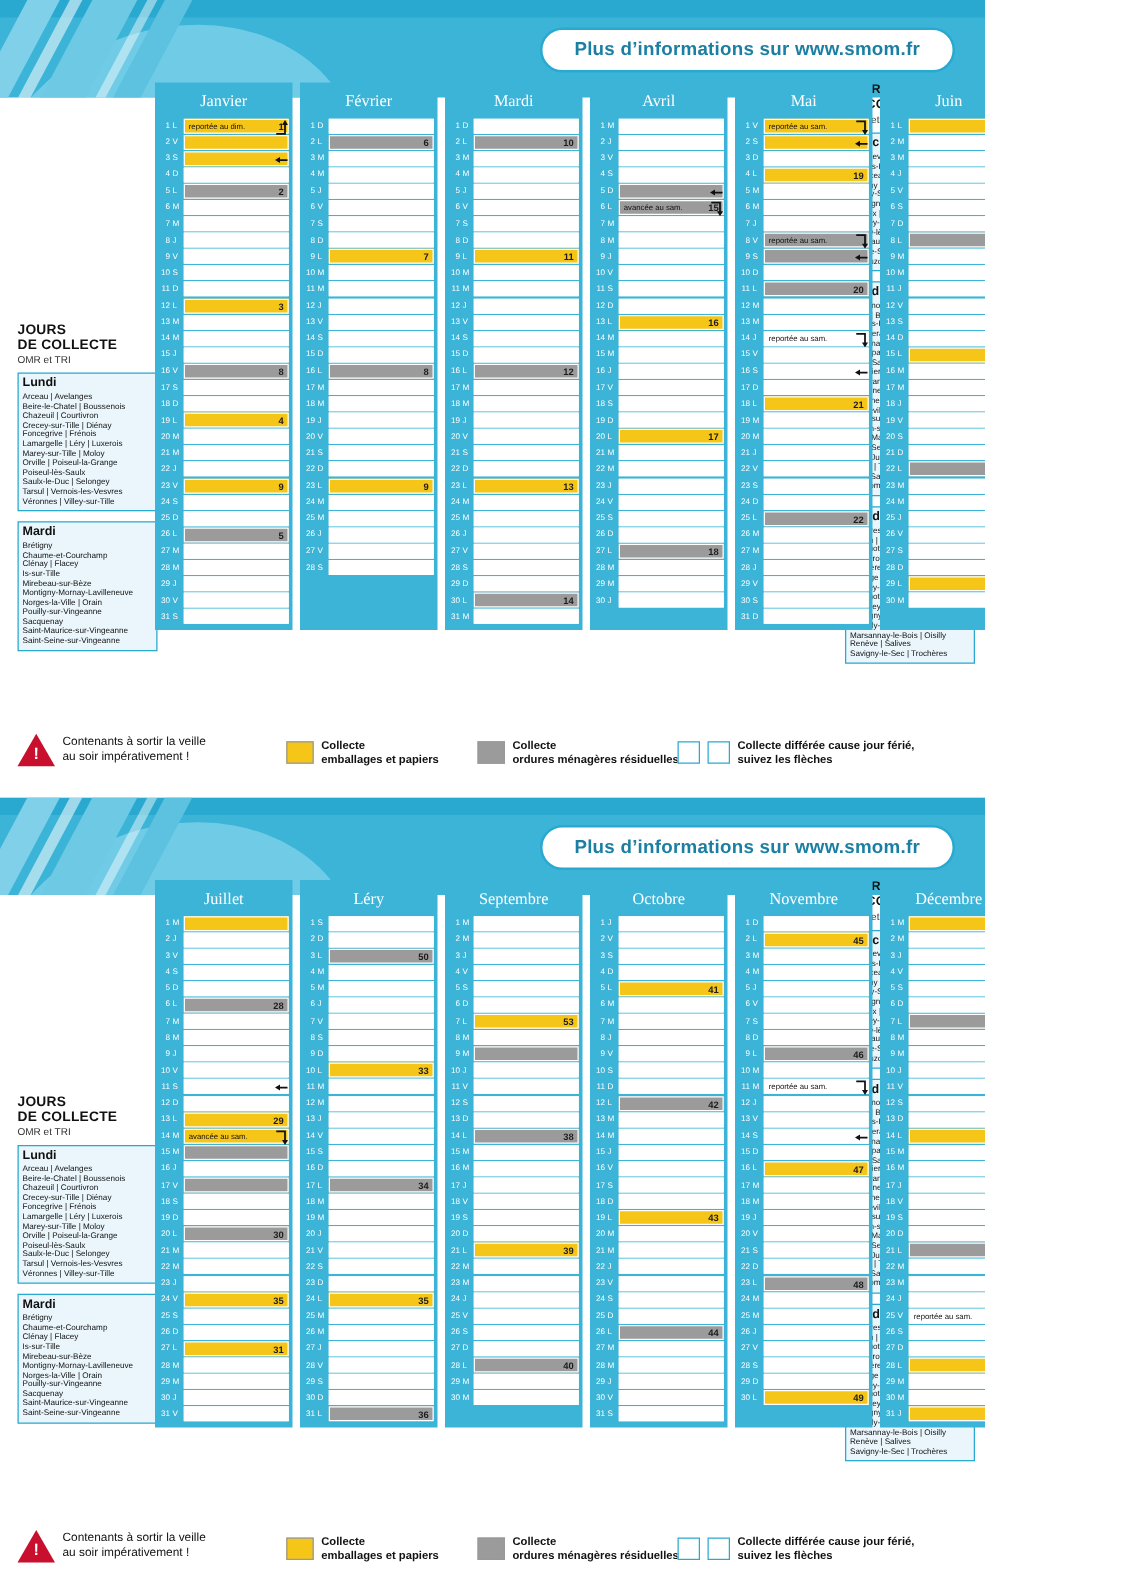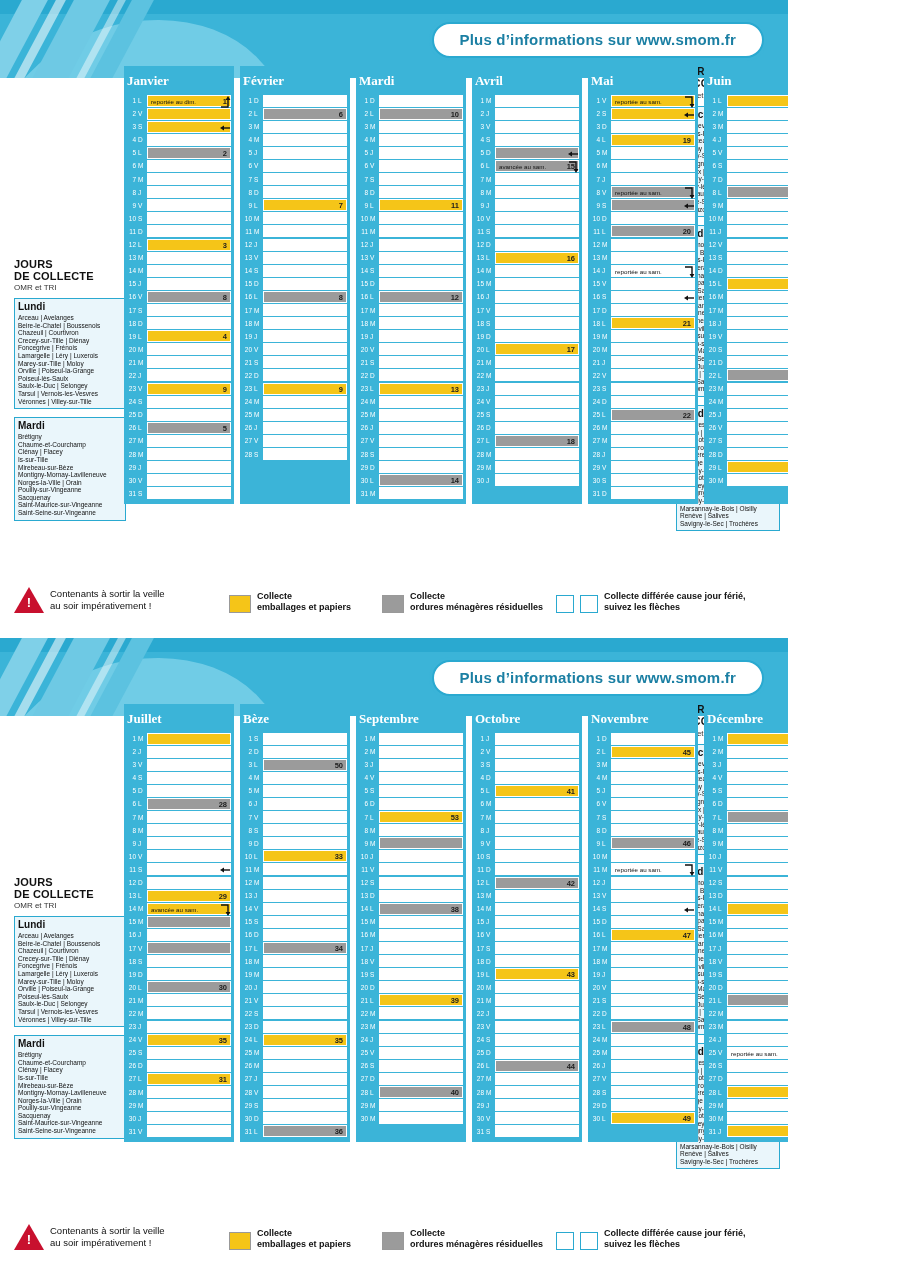--- a/index.html
+++ b/index.html
@@ -89,21 +89,21 @@
   .months {
     position:absolute; left:124px; top:66px;
     display:flex; gap:6px;
   }
   .month {
     width:110px;
     background:#3bb4d8;
     padding:3px 3px 4px 3px;
   }
   .month-name {
-    text-align:left; color:#ffffff; font-weight:bold; font-size:13px;
+    text-align:center; color:#ffffff; font-weight:normal; font-size:13px;
     padding:4px 0 5px 0;
     font-family:"Liberation Serif", serif;
   }
   .weeks { background:#3bb4d8; }
   .row {
     display:flex; align-items:stretch; height:13.1px;
   }
   .row .dn {
     width:11px; text-align:right; padding-right:2px;
     font-size:6.5px; color:#ffffff; line-height:13.1px;
@@ -142,29 +142,29 @@
   .tri {
     width:0;height:0;border-left:15px solid transparent;border-right:15px solid transparent;
     border-bottom:26px solid #c8102e; position:relative;
   }
   .tri span {
     position:absolute; left:-4px; top:8px; width:8px; text-align:center;
     color:#ffffff; font-weight:bold; font-size:13px;
   }
   .legend .warn-txt { font-size:9.5px; font-weight:normal; color:#111; line-height:12px;}
   .legend .item {
-    position:absolute; display:flex; align-items:flex-end; gap:6px; top:8px;
+    position:absolute; display:flex; align-items:center; gap:6px; top:8px;
   }
   .legend .sw { width:22px; height:18px; border:1px solid #999;}
   .legend .sw.y { background:#f5c518; }
   .legend .sw.g { background:#9b9b9b; }
   .legend .it-txt { font-size:9px; font-weight:bold; color:#111; line-height:11px;}
   .legend .item.i1 { left:215px; }
   .legend .item.i2 { left:368px; }
-  .legend .item.i3 { left:542px; }
+  .legend .item.i3 { left:528px; }
   .legend .sw.box {
     width:18px;height:18px;background:#ffffff;border:1px solid #2aa9d0;
   }
 </style>
 </head>
 <body>
 
 <div class="page">
   <div class="band">
     <div class="dark"></div>
@@ -1677,21 +1677,21 @@
             <div class="cell"></div>
           </div>
           <div class="row">
             <div class="dn">31</div>
             <div class="dl">V</div>
             <div class="cell"></div>
           </div>
         </div>
       </div>
       <div class="month">
-        <div class="month-name">Bèze</div>
+        <div class="month-name">Léry</div>
         <div class="weeks">
           <div class="row">
             <div class="dn">1</div>
             <div class="dl">S</div>
             <div class="cell"></div>
           </div>
           <div class="row">
             <div class="dn">2</div>
             <div class="dl">D</div>
             <div class="cell"></div>

